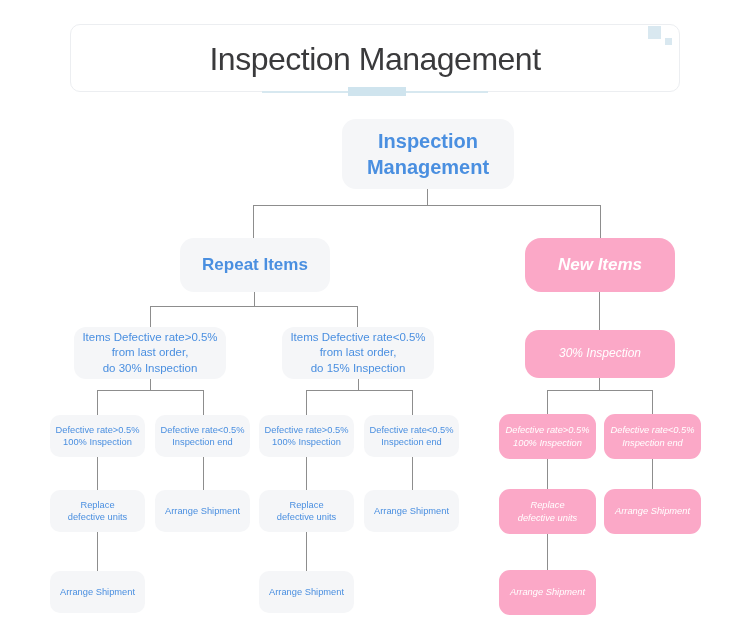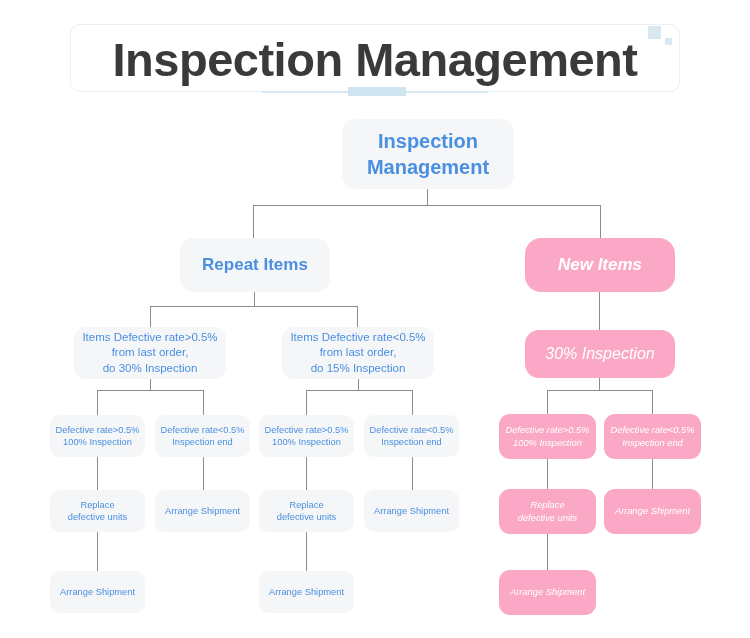--- a/index.html
+++ b/index.html
@@ -14,21 +14,21 @@
 
   
   .header-card{
     position:absolute;left:70px;top:24px;width:610px;height:68px;
     background:#ffffff;border:1px solid #eceef1;border-radius:10px;
     box-sizing:border-box;
   }
   .header-title{
     position:absolute;left:70px;top:25px;width:610px;height:68px;
     display:flex;align-items:center;justify-content:center;
-    font-size:47px;font-weight:bold;color:#3a3a3c;letter-spacing:-0.5px;
+    font-size:32px;font-weight:normal;color:#3a3a3c;letter-spacing:-0.5px;
     white-space:nowrap;
   }
   .deco-sq1{position:absolute;left:648px;top:26px;width:13px;height:13px;background:#d9e8f0;}
   .deco-sq2{position:absolute;left:665px;top:38px;width:7px;height:7px;background:#d9e8f0;}
   .rule-thin{position:absolute;left:262px;top:91px;width:226px;height:2px;background:#d7e8f0;}
   .rule-thick{position:absolute;left:348px;top:87px;width:58px;height:9px;background:#cfe4ee;}
 
   
   .ln{position:absolute;background:#8d8d8d;}
   .lnv{width:1.4px;}
@@ -46,21 +46,21 @@
 
   .n-root{left:342px;top:119px;width:172px;height:70px;border-radius:14px;
           font-size:20px;font-weight:bold;}
   .n-l2{left:180px;top:238px;width:150px;height:54px;border-radius:14px;
         font-size:17px;font-weight:bold;}
   .n-r2{left:525px;top:238px;width:150px;height:54px;border-radius:16px;
         font-size:17px;font-weight:bold;}
 
   .n-l3a{left:74px;top:327px;width:152px;height:52px;font-size:11.5px;}
   .n-l3b{left:282px;top:327px;width:152px;height:52px;font-size:11.5px;}
-  .n-r3 {left:525px;top:330px;width:150px;height:48px;border-radius:14px;font-size:16px;}
+  .n-r3 {left:525px;top:330px;width:150px;height:48px;border-radius:14px;font-size:12px;}
 
   .n4{width:95px;height:42px;border-radius:10px;font-size:9.3px;top:415px;}
   .n4a{left:50px;} .n4b{left:155px;} .n4c{left:259px;} .n4d{left:364px;}
   .n4p{width:97px;height:45px;border-radius:11px;font-size:9.3px;top:414px;}
   .n4e{left:499px;} .n4f{left:604px;}
 
   .n5{width:95px;height:42px;border-radius:10px;font-size:9.3px;top:490px;}
   .n5a{left:50px;} .n5b{left:155px;} .n5c{left:259px;} .n5d{left:364px;}
   .n5p{width:97px;height:45px;border-radius:11px;font-size:9.3px;top:489px;}
   .n5e{left:499px;} .n5f{left:604px;}

